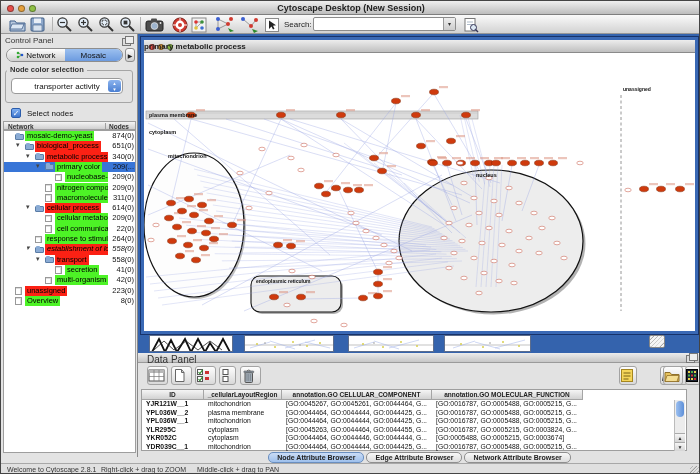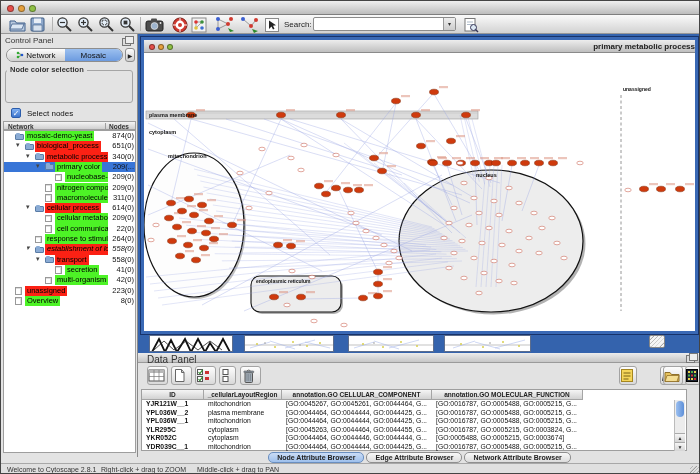--- a/index.html
+++ b/index.html
@@ -45,21 +45,21 @@
 .lico{position:absolute;top:1.5px;width:6.5px;height:7.5px;background:#fff;border:0.5px solid #999;box-shadow:inset -1px 1px 0 #ddd}
 .tlab{position:absolute;top:0;padding:0 2px;white-space:nowrap;overflow:hidden;color:#000}
 .tlab.green{background:#4df326}
 .tlab.red{background:#fc2114}
 .tcnt{position:absolute;right:3px;top:0;width:40px;text-align:right;color:#111}
 
 #desktop{position:absolute;left:137px;top:33px;width:563px;height:319px;background:#3463ad}
 #netWindow{position:absolute;left:3px;top:3px;width:557px;height:297px;border:3px solid #3a69b5;box-shadow:0 0 0 1px #17336b;background:#fff}
 #netTitlebar{position:absolute;left:0;top:0;width:551px;height:13px;background:linear-gradient(#ededed,#bfbfbf);border-bottom:1px solid #8a8a8a}
 .slight{position:absolute;top:3.5px;width:6px;height:6px;border-radius:50%;border:0.5px solid rgba(0,0,0,.4)}
-#netTitle{position:absolute;left:0;right:0;top:2px;text-align:right;font-size:8px;font-weight:bold;color:#222}
+#netTitle{position:absolute;left:0;right:0;top:2px;text-align:left;font-size:8px;font-weight:bold;color:#222}
 #netCanvas{position:absolute;left:0;top:13px;width:551px;height:278px;background:#fff}
 .bgwin{position:absolute;top:301px;height:17px;background:#fff;border:1px solid #5c6d8d;overflow:hidden}
 #grip1{position:absolute;left:511px;top:301px;width:16px;height:13px;background:repeating-linear-gradient(135deg,#f5f5f5,#f5f5f5 2px,#9a9a9a 3px);border:1px solid #888;border-radius:2px}
 
 #dataPanel{position:absolute;left:137px;top:352px;width:563px;height:110px;background:#e2e2e2}
 #dpHeader{position:absolute;left:0;top:0;width:563px;height:10px;background:linear-gradient(#ececec,#c6c6c6);border-bottom:1px solid #9a9a9a}
 #dpTitle{position:absolute;left:9px;top:1px;font-size:10px;color:#333}
 .dbtn{position:absolute;top:13px;width:21px;height:19px;border:1px solid #a3a3a3;border-radius:3px;background:linear-gradient(#fdfdfd,#d9d9d9);padding:0}
 #dpTable{position:absolute;left:3px;top:36px;width:546px;height:62px;background:#fff;border:1px solid #9e9e9e}
 .th{position:absolute;top:0;height:10px;background:linear-gradient(#f5f5f5,#d2d2d2);border-right:1px solid #a5a5a5;border-bottom:1px solid #a5a5a5;font-size:6.5px;font-weight:bold;text-align:center;line-height:10px;color:#222;overflow:hidden;white-space:nowrap}
@@ -80,20 +80,21 @@
 </style>
 </head>
 <body>
 
 <div id="app">
 
   <div id="titlebar">
     <span class="light" style="left:6px;background:#e5504a"></span>
     <span class="light" style="left:17px;background:#e6a13e"></span>
     <span class="light" style="left:28px;background:#8fc045"></span>
+    <span id="winTitle">Cytoscape Desktop (New Session)</span>
   </div>
 
   <div id="toolbar">
     <button class="tbtn" style="left:8px">
         <svg width="17" height="15" viewBox="0 0 17 15">
           <path d="M1 4 h5 l1.5 2 H16 v8 H1 z" fill="#b9c9de" stroke="#41608c" stroke-width="1"></path>
           <path d="M3 7 h12 l-2 5 H1 z" fill="#dce7f4" stroke="#41608c" stroke-width="0.8"></path>
         </svg>
       </button>
     <button class="tbtn" style="left:29px">
@@ -218,20 +219,24 @@
             <line x1="2" y1="6" x2="6" y2="4" stroke="#2c7a2c" stroke-width="0.7"></line>
             <circle cx="2" cy="2" r="1.3" fill="#33aa33"></circle>
             <circle cx="2" cy="6" r="1.3" fill="#33aa33"></circle>
             <circle cx="6" cy="4" r="1.3" fill="#2255cc"></circle>
           </svg> <span>Network</span></div>
       <div class="cptab on"><span>Mosaic</span></div>
     </div>
     <div id="tabArrow">▶</div>
     <div id="groupBox"></div>
     <span id="groupLabel">Node color selection</span>
+    <div id="combo">
+      <span>transporter activity</span>
+      <span id="comboCap">▴<br>▾</span>
+    </div>
     <div id="checkRow">
       <span id="checkbox">✓</span>
       <span id="checkLabel">Select nodes</span>
     </div>
     <div id="treeHeader">
       <span class="hc1">Network</span>
       <span class="hc2">Nodes</span>
     </div>
     <div id="tree">
         <div class="trow" style="top: 0px;">

